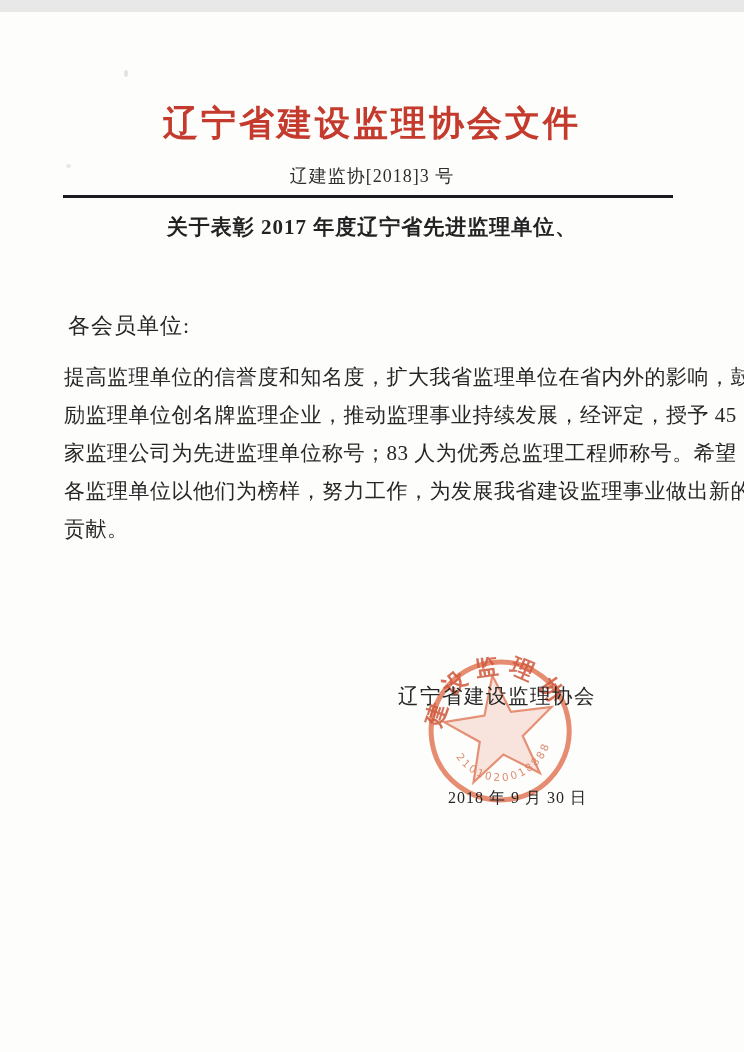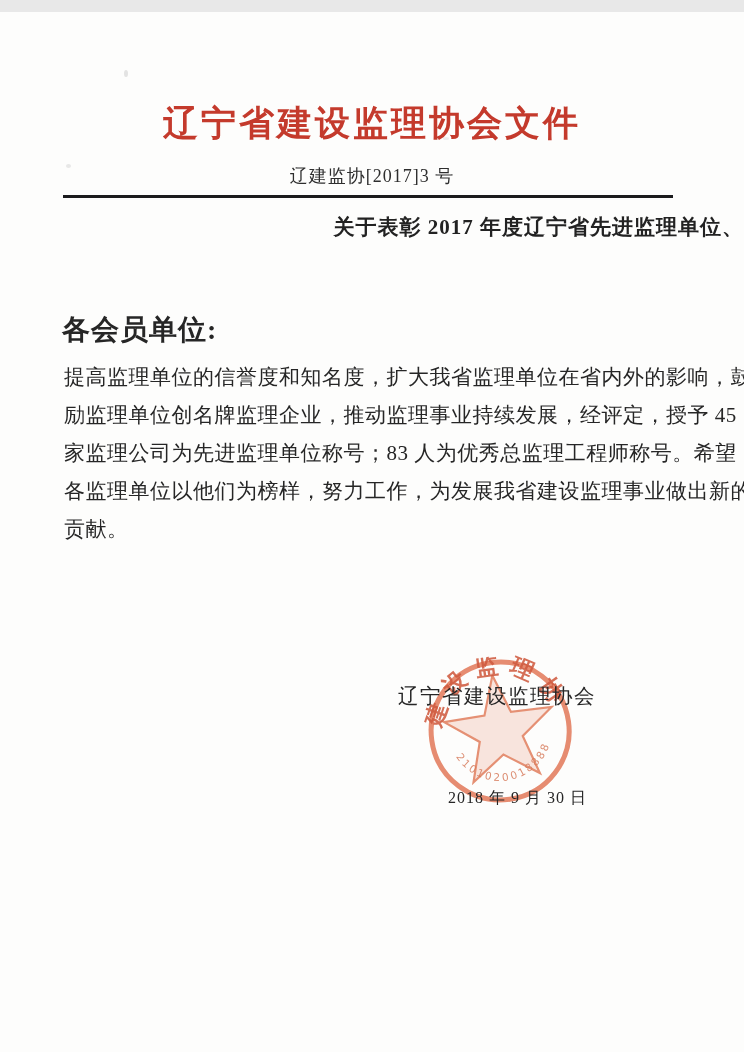--- a/index.html
+++ b/index.html
@@ -32,35 +32,34 @@
     color: #2e2e2e;
   }
   .rule {
     position: absolute;
     top: 183px; left: 63px;
     width: 610px; height: 3px;
     background: #1b1b1d;
   }
   .title-1, .title-2 {
     position: absolute; left: 0; right: 0;
-    text-align: right;
+    text-align: center;
     font-size: 21px;
     font-weight: 700;
     letter-spacing: 1px;
     color: #222;
     white-space: nowrap;
   }
   .title-1 { top: 201px; }
   .title-2 { top: 251px; }
   .salutation {
     position: absolute;
-    top: 299px; left: 62px;
-    font-size: 28px;
+    top: 299px; left: 68px;
+    font-size: 22px;
     letter-spacing: 1px;
-    font-weight: bold;
   }
   .body-block {
     position: absolute;
     top: 346px; left: 64px;
     width: 616px;
     font-size: 21px;
     letter-spacing: 0.5px;
   }
   .body-line {
     line-height: 38px;
@@ -111,21 +110,21 @@
 <body>
 
 <div class="page">
 
   <div class="speck s1"></div>
   <div class="speck s2"></div>
   <div class="speck s3"></div>
 
   <div class="letterhead">辽宁省建设监理协会文件</div>
 
-  <div class="doc-number">辽建监协[2017]3 号</div>
+  <div class="doc-number">辽建监协[2018]3 号</div>
 
   <div class="rule"></div>
 
   <div class="title-1">关于表彰 2017 年度辽宁省先进监理单位、</div>
 
 
   <div class="salutation">各会员单位:</div>
 
   <div class="body-block">
     <div class="body-line">提高监理单位的信誉度和知名度，扩大我省监理单位在省内外的影响，鼓</div>

